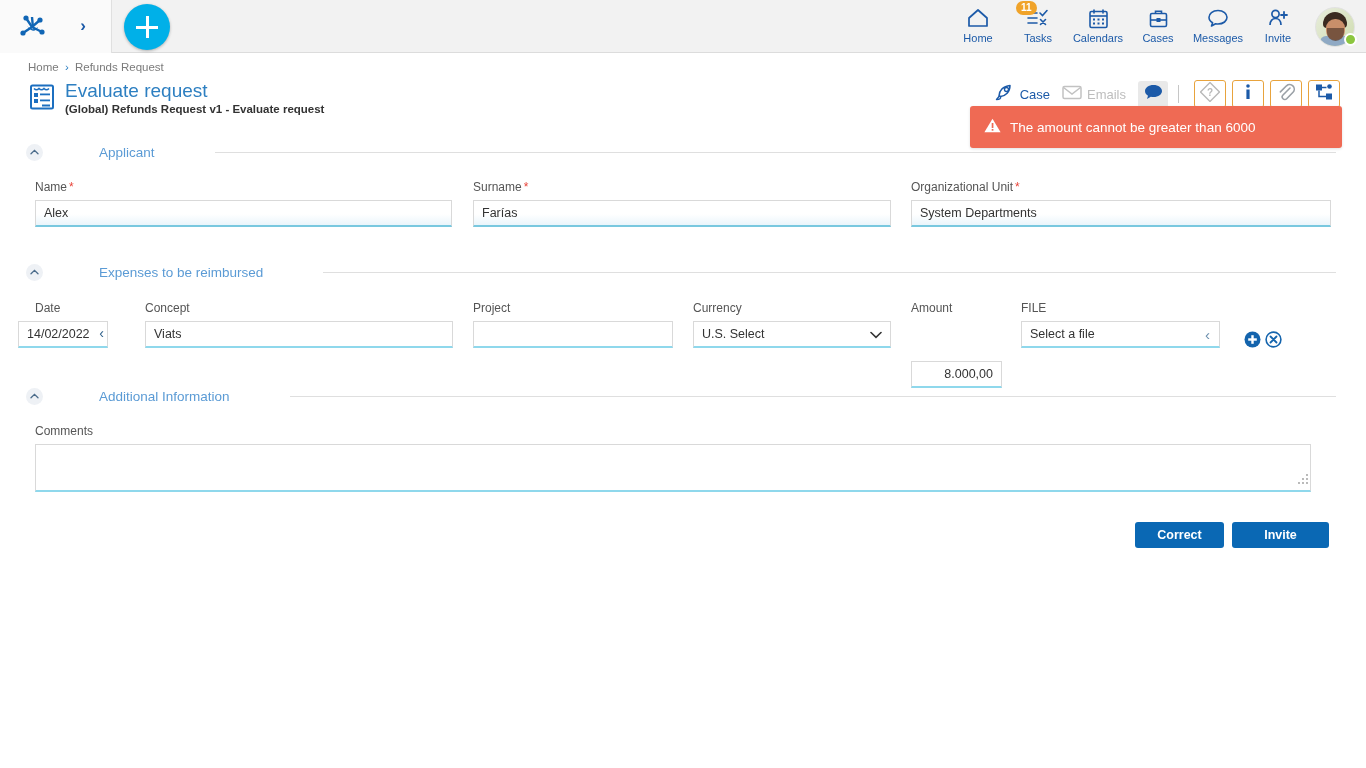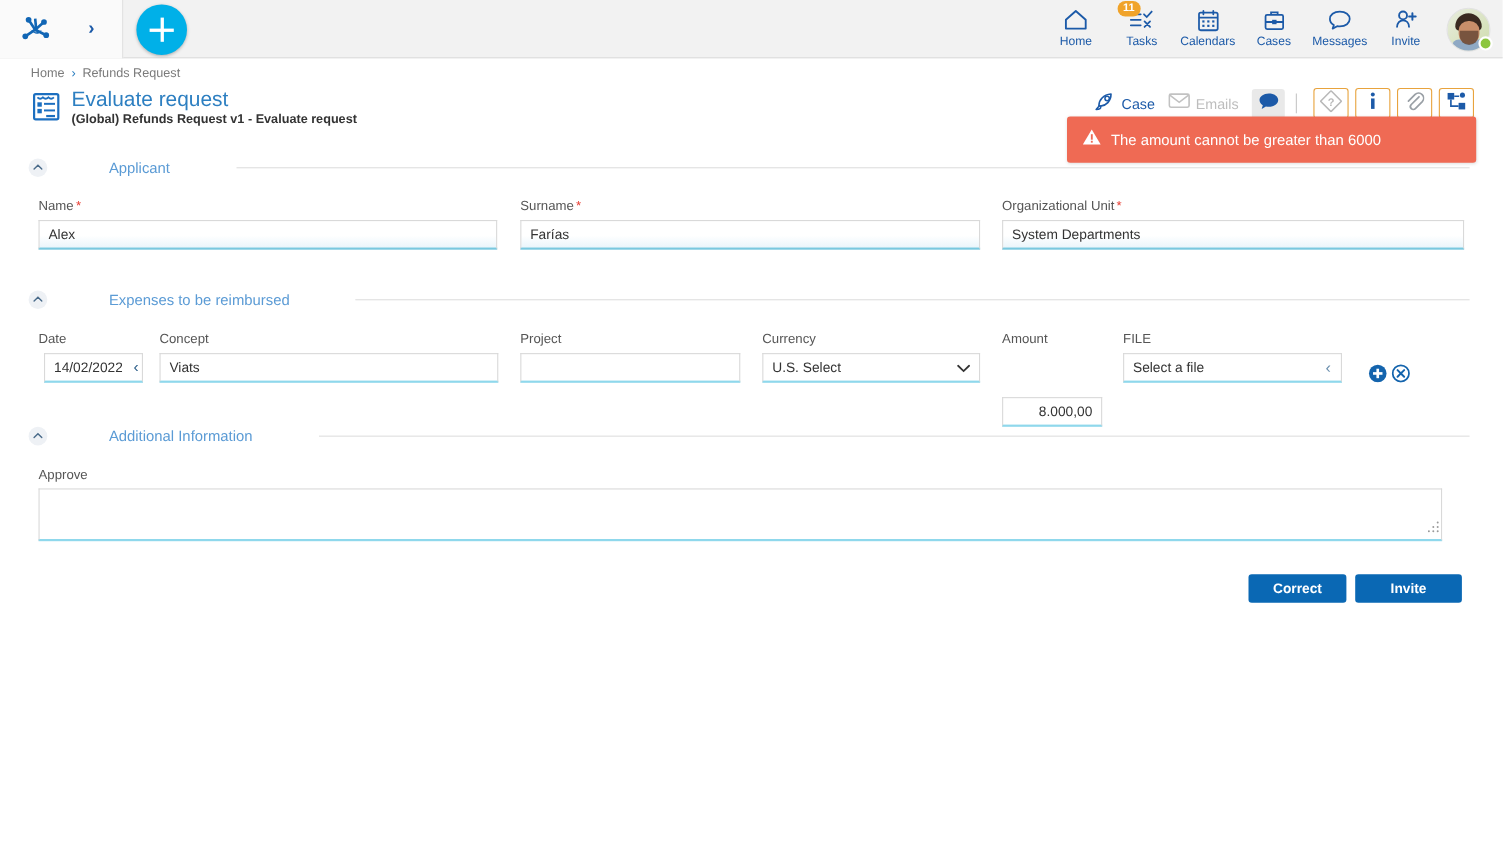--- a/index.html
+++ b/index.html
@@ -462,21 +462,21 @@
   <span class="collapse-dot">
     <svg width="9" height="6" viewBox="0 0 9 6">
         <path d="M1 4.7 L4.5 1.3 L8 4.7" fill="none" stroke="#4a6b8a" stroke-width="1.3" stroke-linecap="round"></path>
       </svg>
   </span>
   <span class="section-title">Expenses to be reimbursed</span>
   <span class="section-rule"></span>
 </div>
 
 <label class="field-label" style="left:35px; top:301px">Date</label>
-<div style="position:absolute; left:40px; top:321px; width:90px; height:27px">
+<div style="position:absolute; left:18px; top:321px; width:90px; height:27px">
   <input class="inp plain" style="left: 0px; top: 0px; width: 90px; padding-right: 18px;" value="14/02/2022">
   <span class="date-ico">‹</span>
 </div>
 
 <label class="field-label" style="left:145px; top:301px">Concept</label>
 <input class="inp plain" style="left: 145px; top: 321px; width: 308px;" value="Viats">
 
 <label class="field-label" style="left:473px; top:301px">Project</label>
 <input class="inp plain" style="left: 473px; top: 321px; width: 200px;" value="">
 
@@ -516,21 +516,21 @@
 <div class="section-head" style="top:386px">
   <span class="collapse-dot">
     <svg width="9" height="6" viewBox="0 0 9 6">
         <path d="M1 4.7 L4.5 1.3 L8 4.7" fill="none" stroke="#4a6b8a" stroke-width="1.3" stroke-linecap="round"></path>
       </svg>
   </span>
   <span class="section-title">Additional Information</span>
   <span class="section-rule"></span>
 </div>
 
-<label class="field-label" style="left:35px; top:424px">Approve</label>
+<label class="field-label" style="left:35px; top:424px">Comments</label>
 <textarea id="comments-area" placeholder="" style=""></textarea>
 <span id="resize-grip">
   <svg width="14" height="14" viewBox="0 0 14 14">
     <g fill="#9a9a9a">
       <circle cx="11" cy="3" r="0.9"></circle>
         <circle cx="11" cy="7" r="0.9"></circle>
         <circle cx="7" cy="7" r="0.9"></circle>
       <circle cx="11" cy="11" r="0.9"></circle>
         <circle cx="7" cy="11" r="0.9"></circle>
         <circle cx="3" cy="11" r="0.9"></circle>

